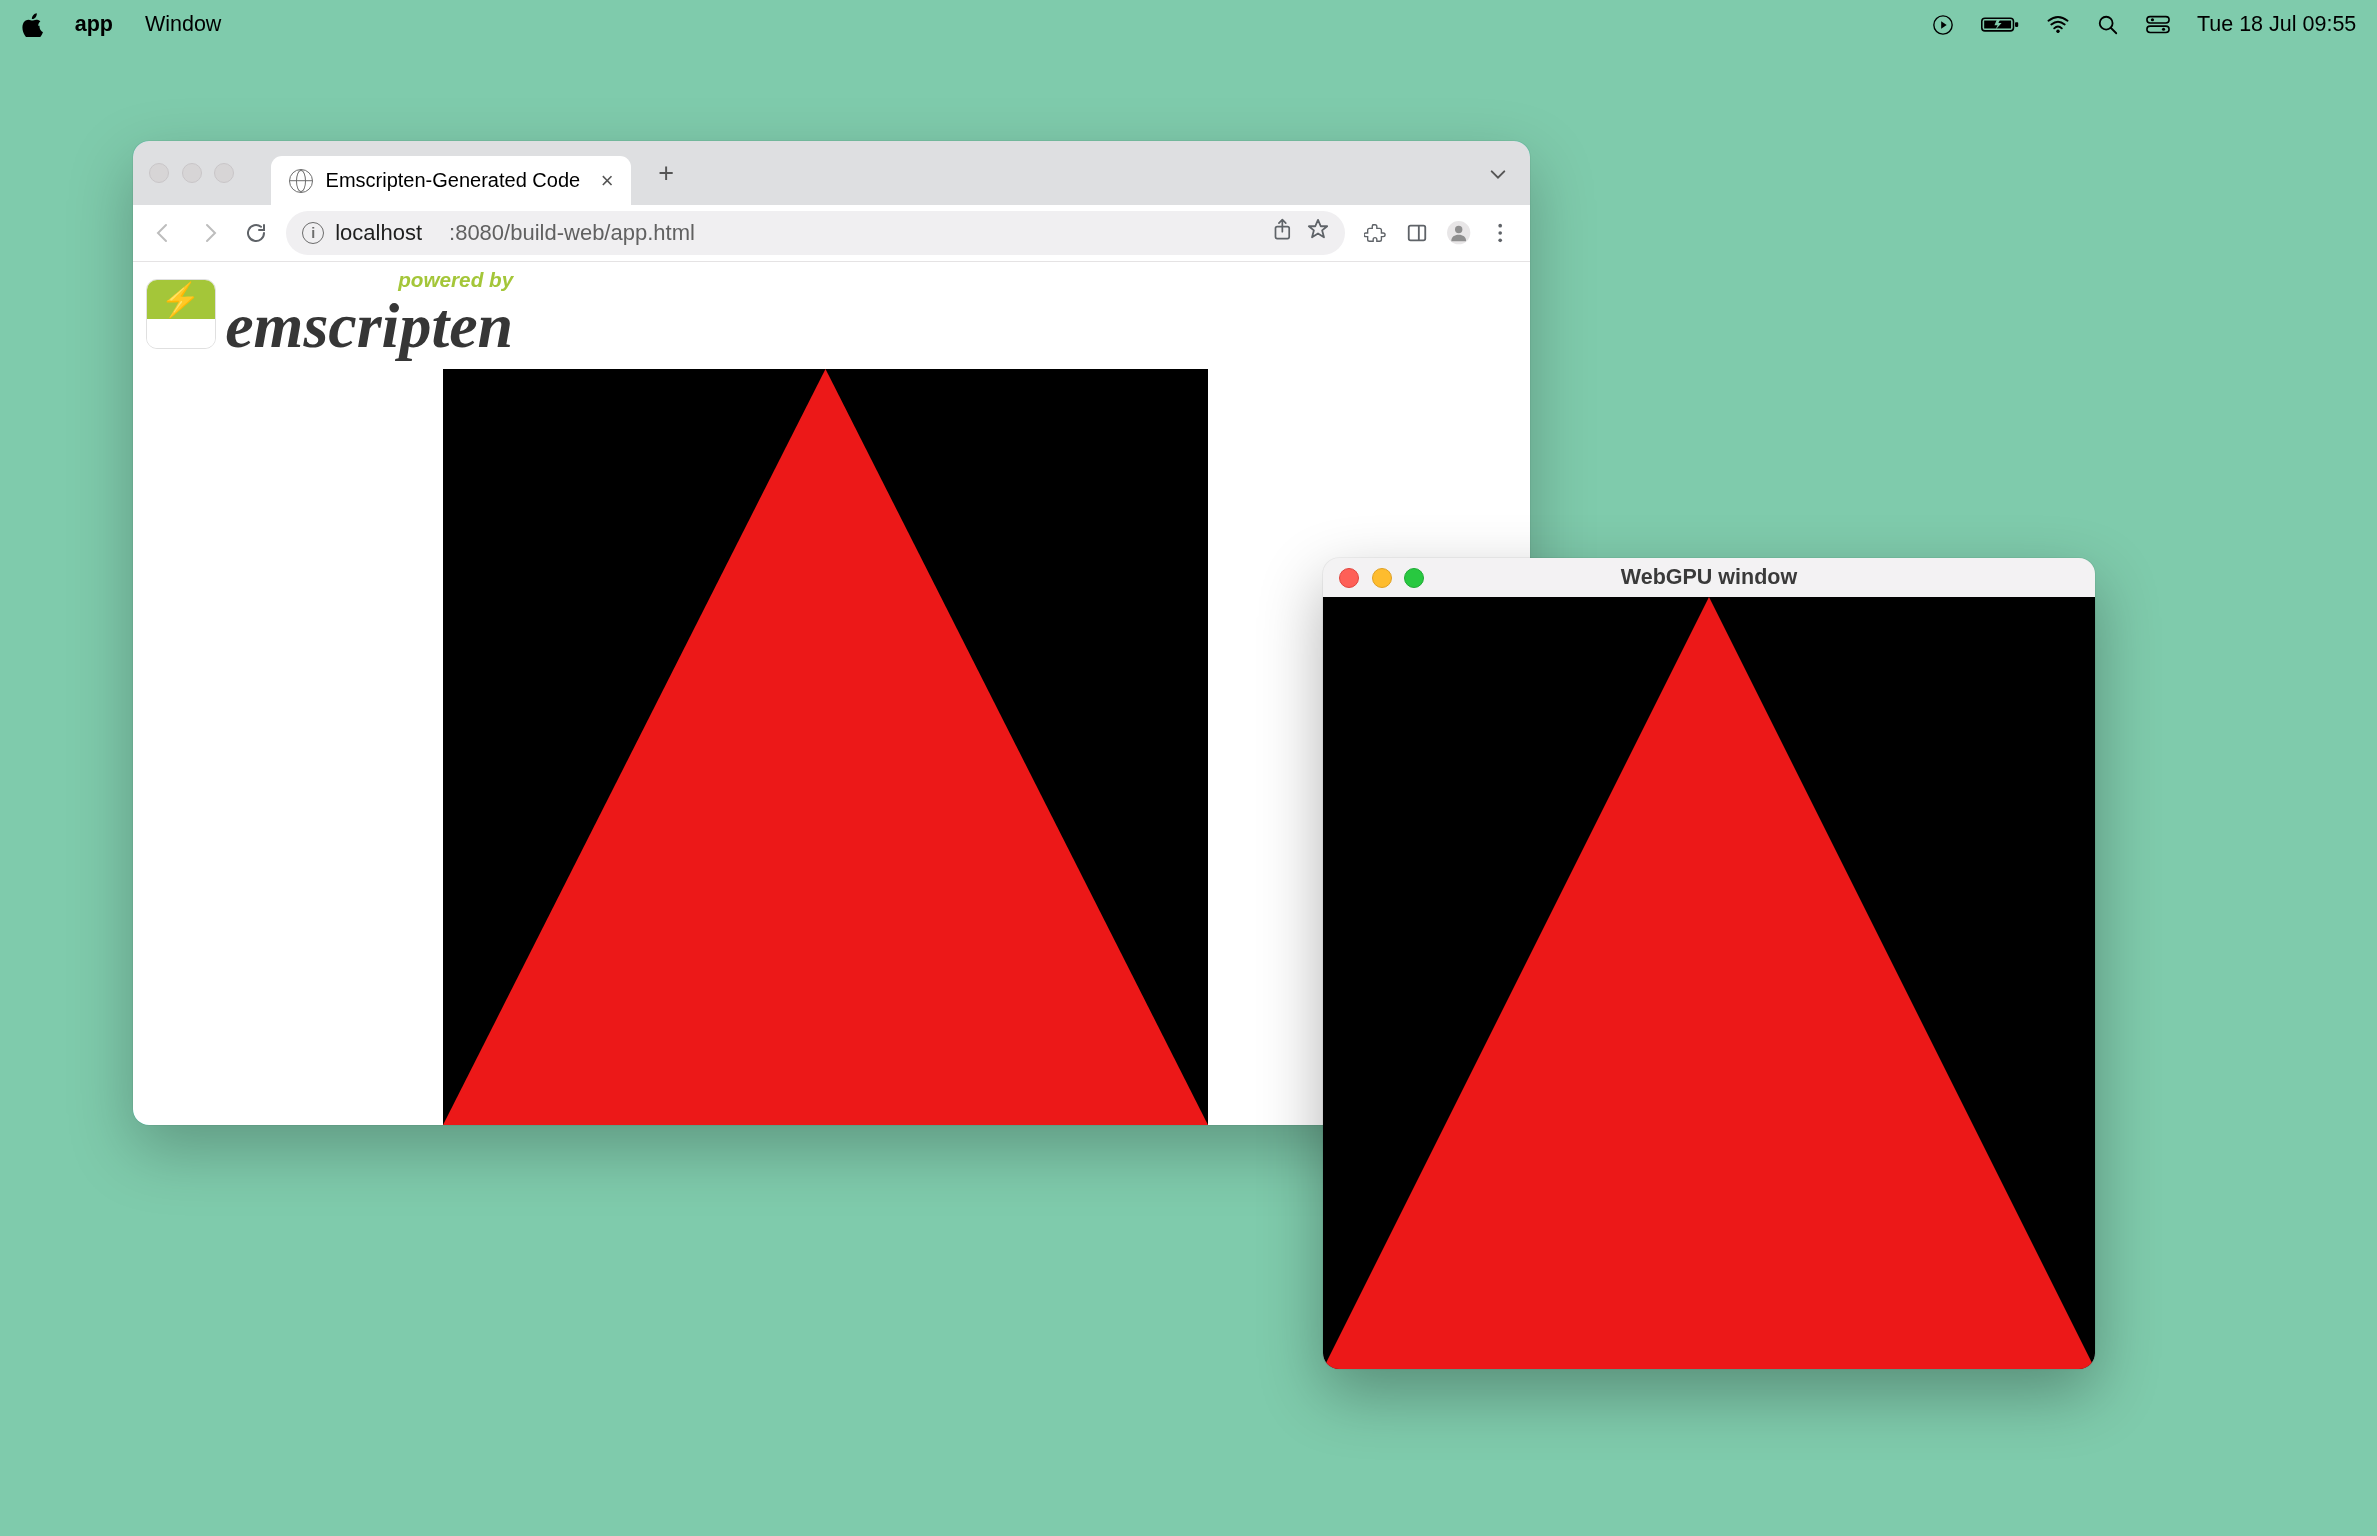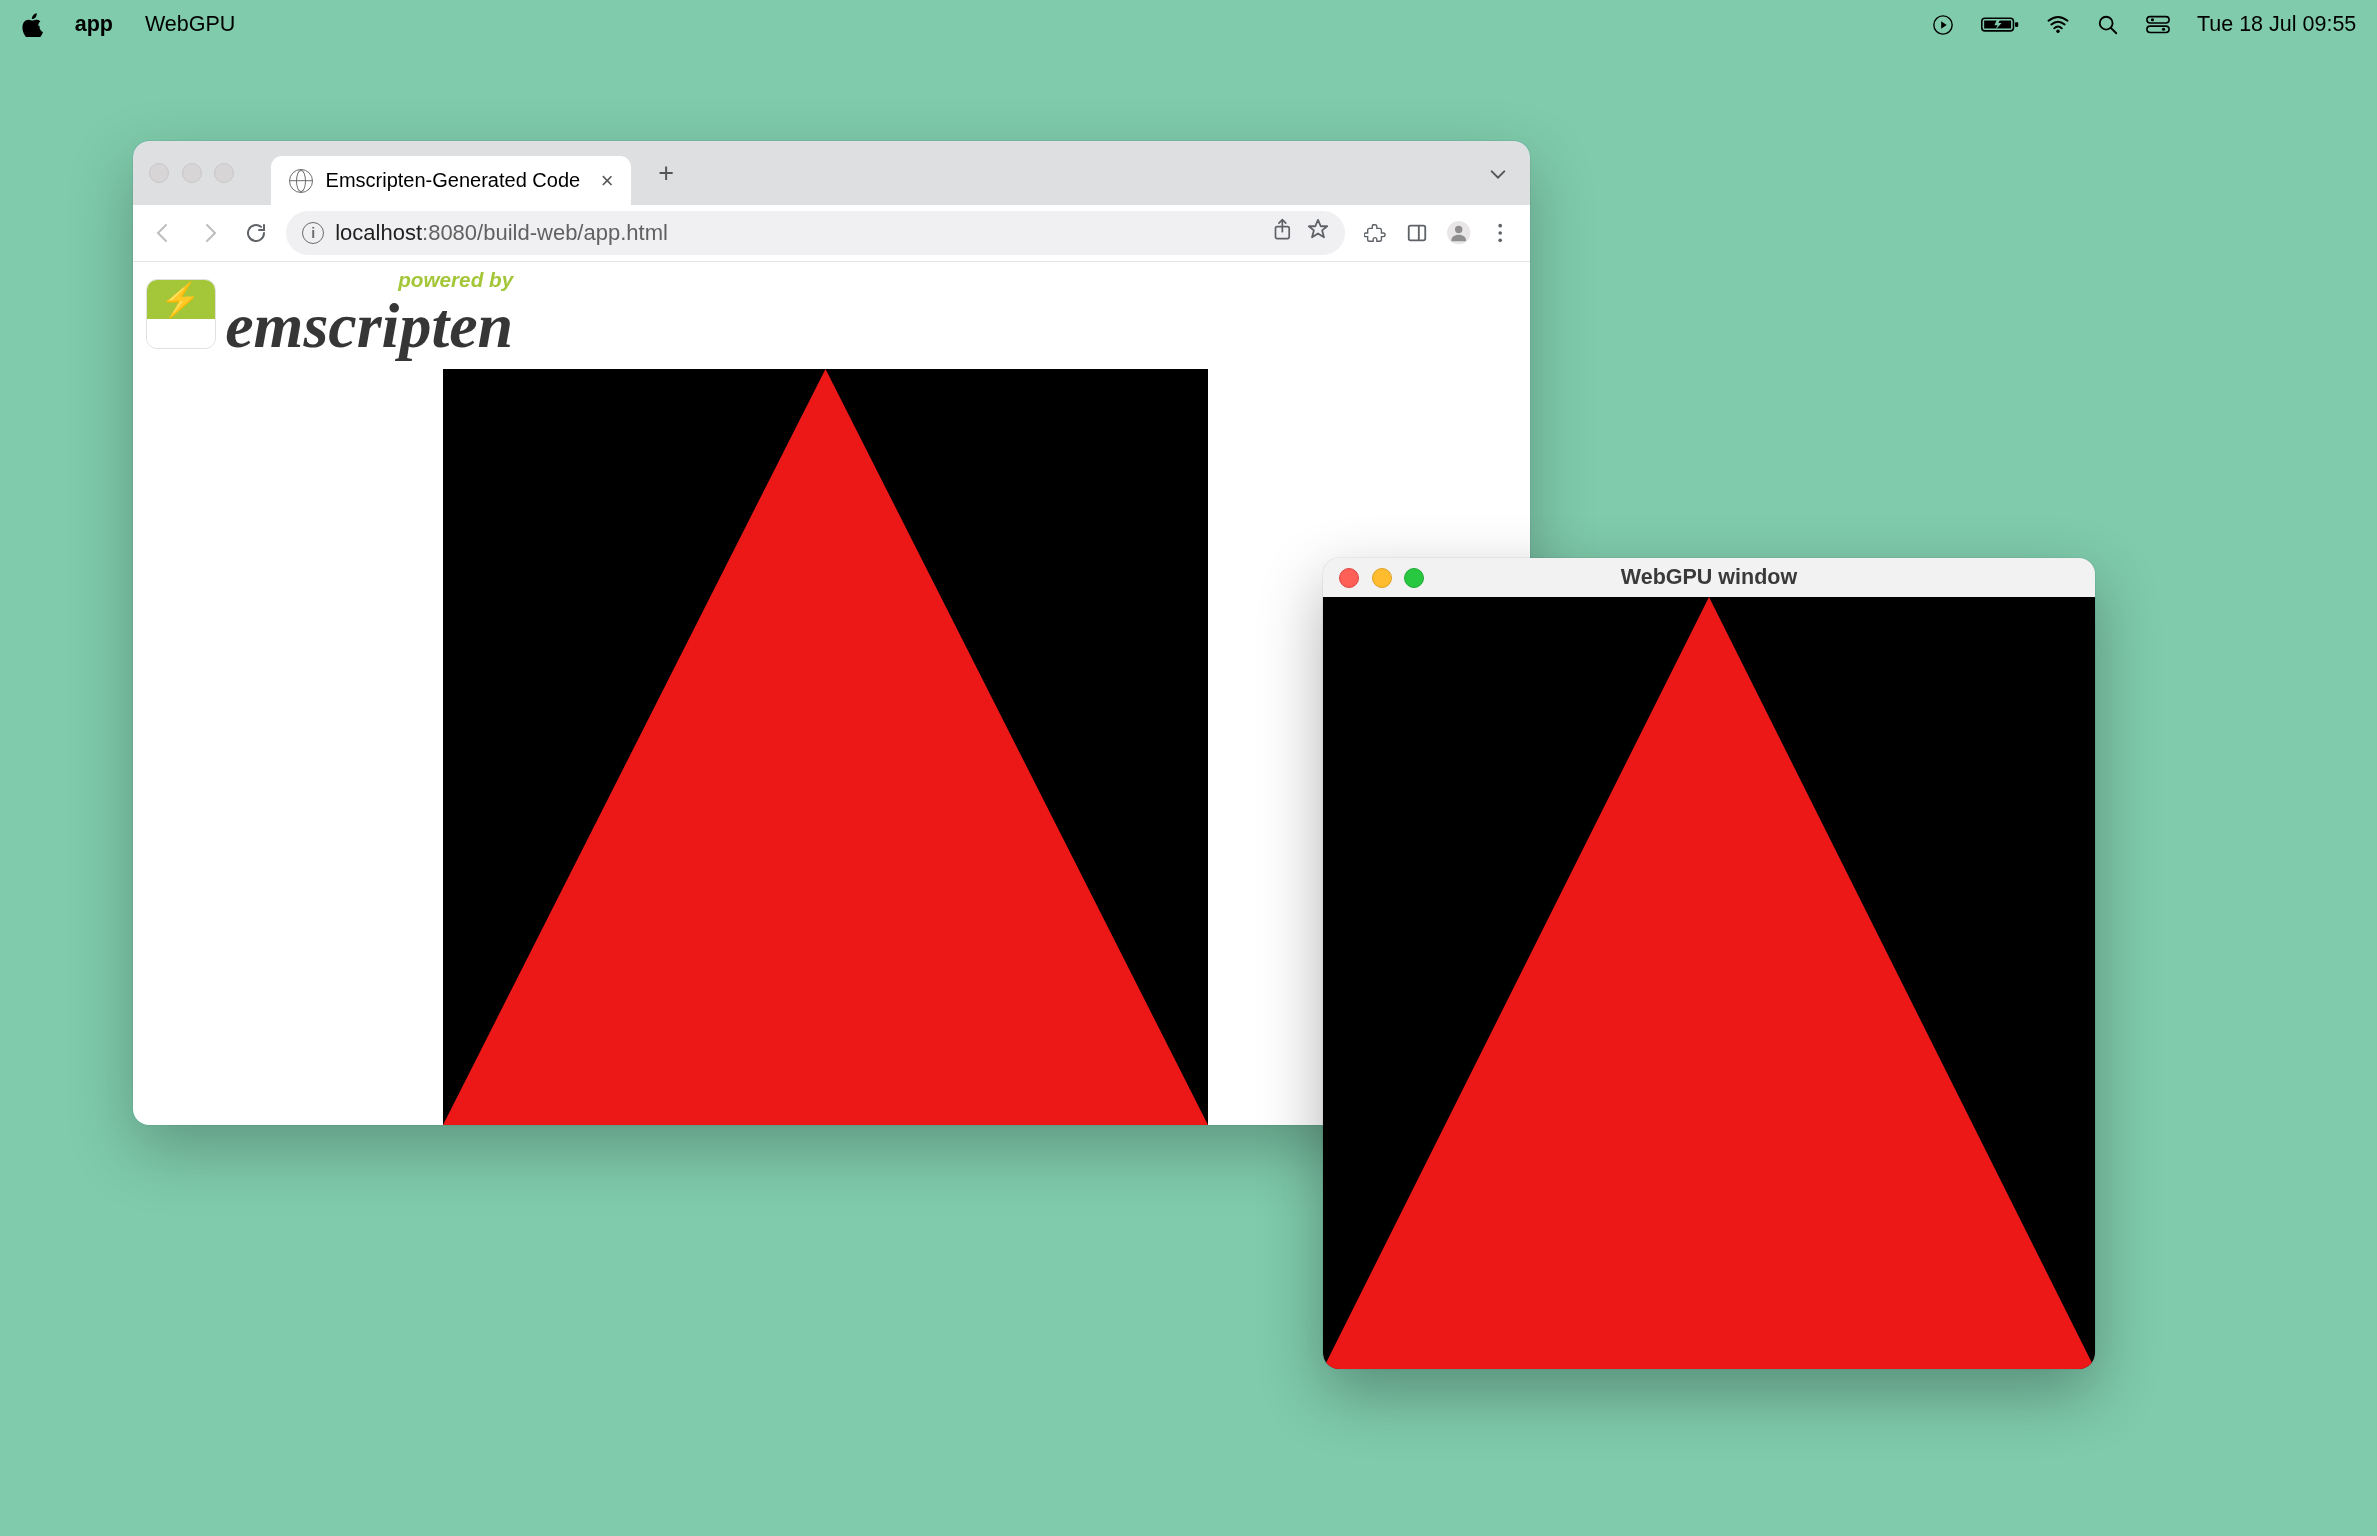--- a/index.html
+++ b/index.html
@@ -171,21 +171,21 @@
       border-radius: 50%;
       border: 1.6px solid #6c6c6c;
       display: inline-flex;
       align-items: center;
       justify-content: center;
       font-size: 14.3px;
       font-weight: 700;
       color: #6c6c6c;
     }
     .url-host { color: #1f1f1f; }
-    .url-path { color: #616161; }
+    .url-path { color: #616161; margin-left: 27px; }
     .addr-actions {
       margin-left: auto;
       display: flex;
       gap: 14.3px;
       color: #5f6368;
     }
     .toolbar-right {
       display: flex;
       gap: 9.5px;
       align-items: center;
@@ -299,21 +299,21 @@
 <body>
 
 <div class="menubar">
   <div class="menubar-left">
     <span class="menu-icon">
       <svg width="22" height="24" viewBox="0 0 16 18">
           <path fill="#000" d="M12.6 9.5c0-2 1.6-3 1.7-3.1C13.3 5.1 11.9 5 11.4 5 10.1 4.9 8.9 5.7 8.2 5.7 7.6 5.7 6.5 5 5.5 5 3.9 5 2.4 5.9 1.6 7.3c-1.7 3-0.4 7.4 1.2 9.8.8 1.2 1.8 2.5 3 2.4 1.2 0 1.7-.8 3.1-.8 1.4 0 1.9.8 3.1.8 1.3 0 2.1-1.2 2.9-2.4.9-1.4 1.3-2.7 1.3-2.8-.03-.01-2.6-1-2.6-4.8zM10.6 3.3c.6-.8 1.1-1.9 1-3.1-.9.04-2.1.6-2.7 1.4C8.3 2.3 7.8 3.5 7.9 4.5c1 .1 2.1-.5 2.7-1.2z"></path>
         </svg>
     </span>
     <span class="bold">app</span>
-    <span>WebGPU</span>
+    <span>Window</span>
   </div>
   <div class="menubar-right">
     <span class="menu-icon">
       <svg width="22" height="22" viewBox="0 0 24 24">
           <circle cx="12" cy="12" r="10" fill="none" stroke="#000" stroke-width="1.5"></circle>
           <polygon points="10,8 16,12 10,16" fill="#000"></polygon>
         </svg>
     </span>
     <span class="menu-icon">
       <svg width="38" height="19" viewBox="0 0 48 24">

